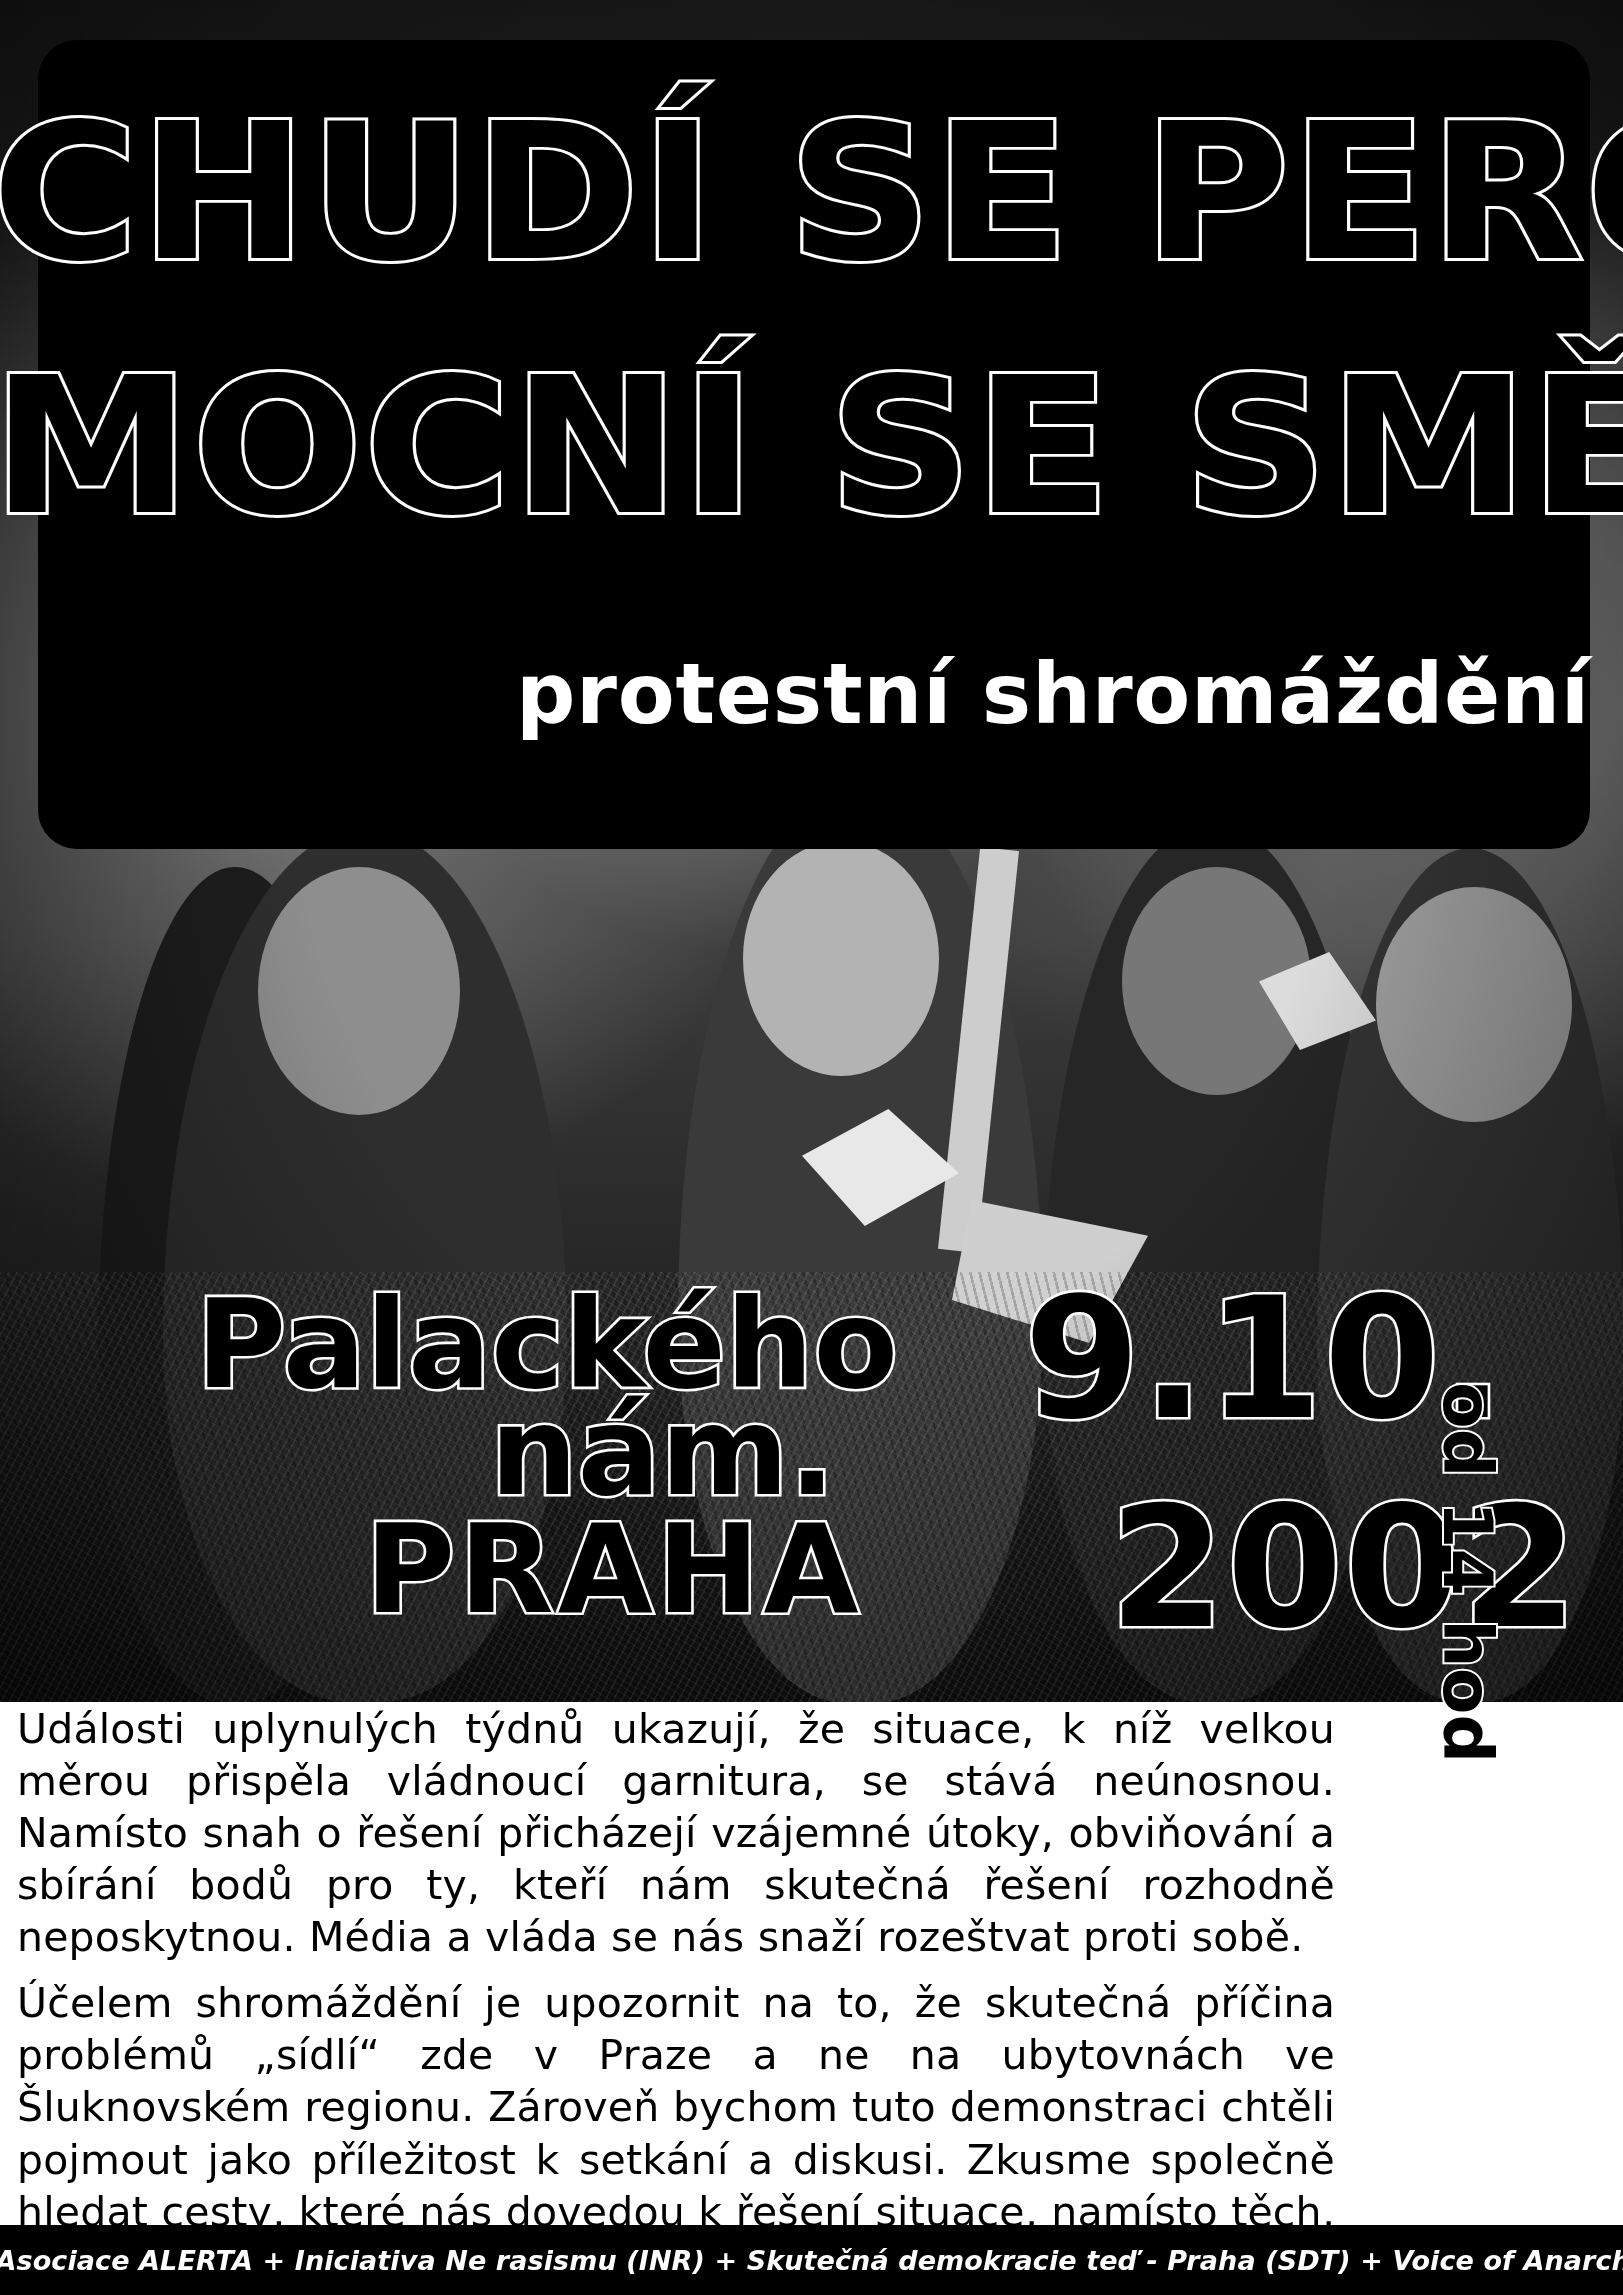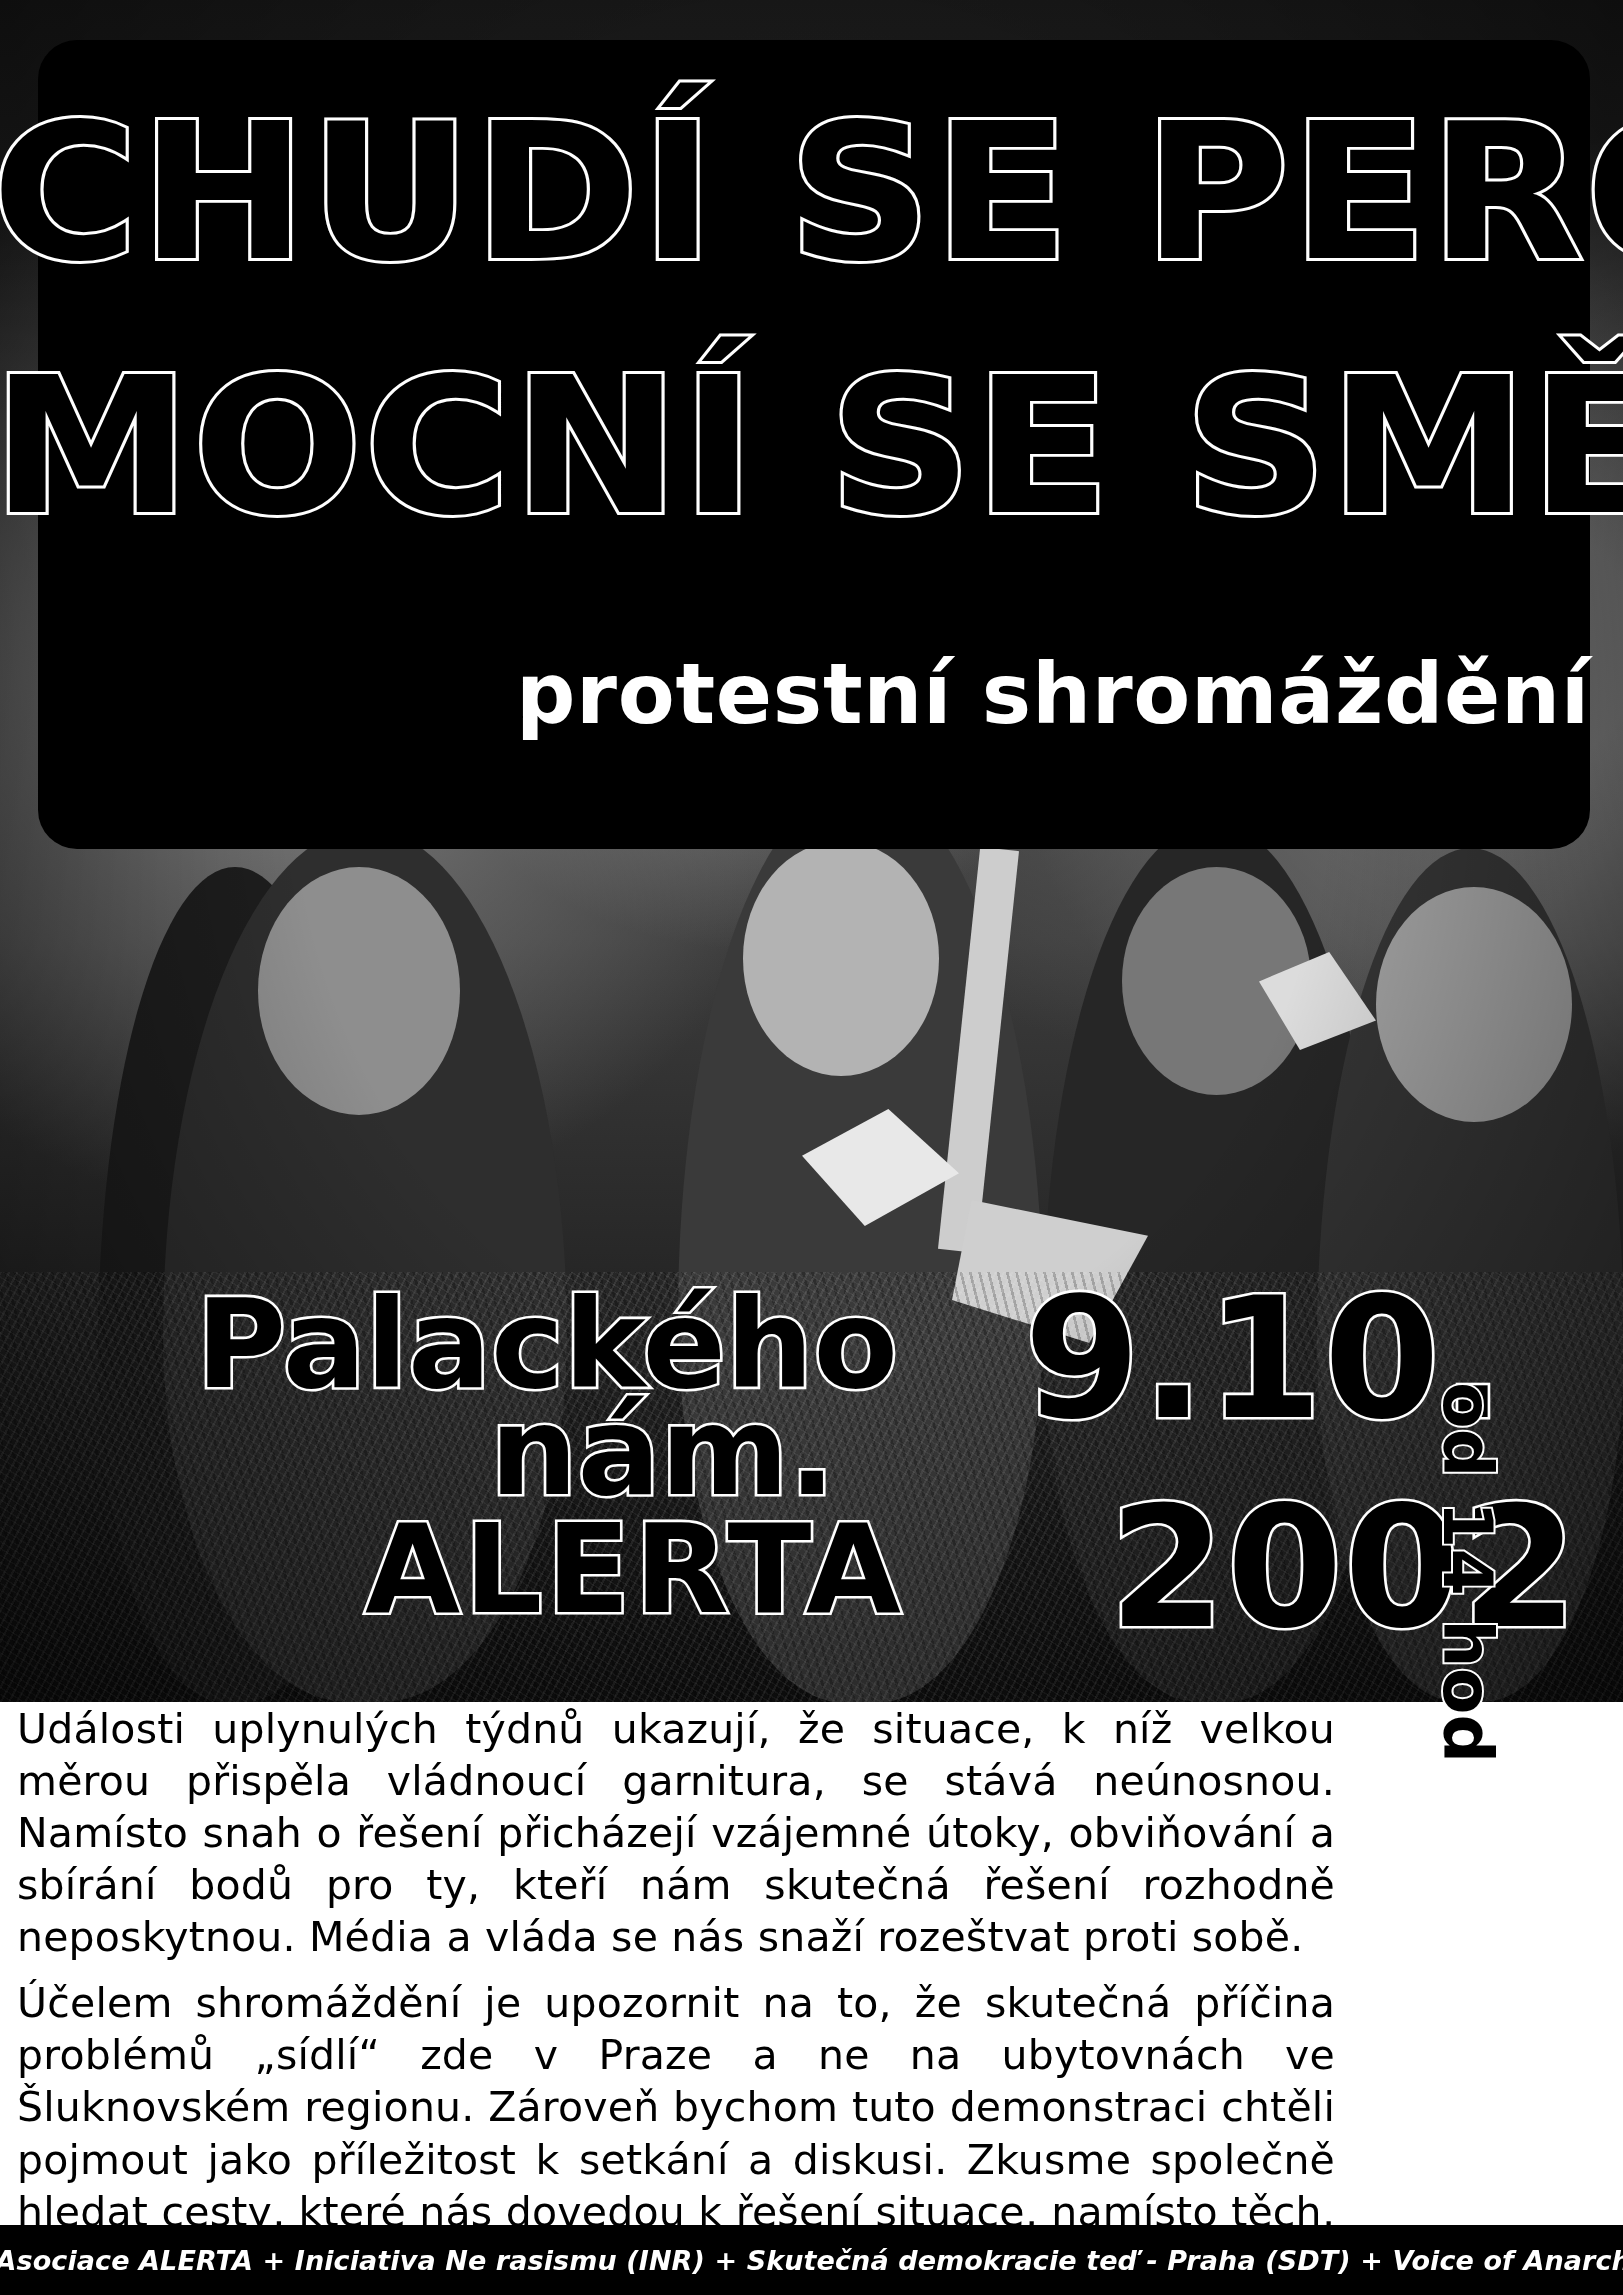--- a/index.html
+++ b/index.html
@@ -259,21 +259,21 @@
 
   <div class="headline-box">
     <div class="headline-line hl1">CHUDÍ SE PEROU</div>
     <div class="headline-line hl2">MOCNÍ SE SMĚJÍ</div>
     <div class="subtitle">protestní shromáždění</div>
   </div>
 
   <div class="event-block">
     <div class="outline-text place-1">Palackého</div>
     <div class="outline-text place-2">nám.</div>
-    <div class="outline-text place-3">ALERTA</div>
+    <div class="outline-text place-3">PRAHA</div>
     <div class="outline-text date-1">9.10.</div>
     <div class="outline-text date-2">2002</div>
     <div class="outline-text time-vertical">od 14 hod</div>
   </div>
 
   <div class="body-text">
     <p>Události uplynulých týdnů ukazují, že situace, k níž velkou měrou přispěla vládnoucí garnitura, se stává neúnosnou. Namísto snah o řešení přicházejí vzájemné útoky, obviňování a sbírání bodů pro ty, kteří nám skutečná řešení rozhodně neposkytnou. Média a vláda se nás snaží rozeštvat proti sobě.</p>
     <p class="last-para">Účelem shromáždění je upozornit na to, že skutečná příčina problémů „sídlí“ zde v Praze a ne na ubytovnách ve Šluknovském regionu. Zároveň bychom tuto demonstraci chtěli pojmout jako příležitost k setkání a diskusi. Zkusme společně hledat cesty, které nás dovedou k řešení situace, namísto těch, které nás přivedou do situace mnohem horší.</p>
   </div>
 

